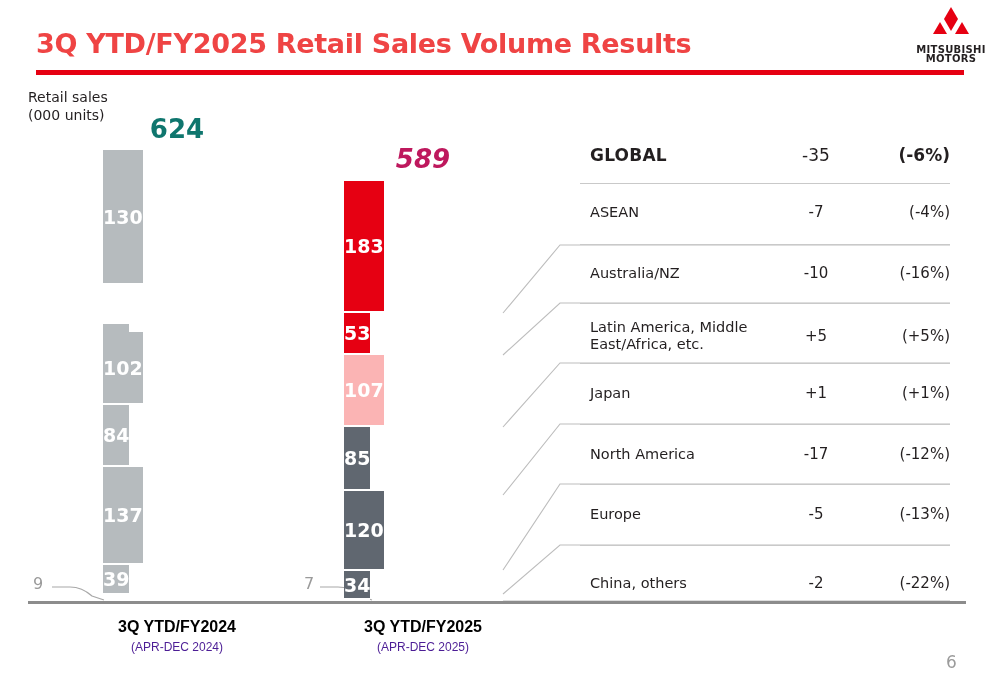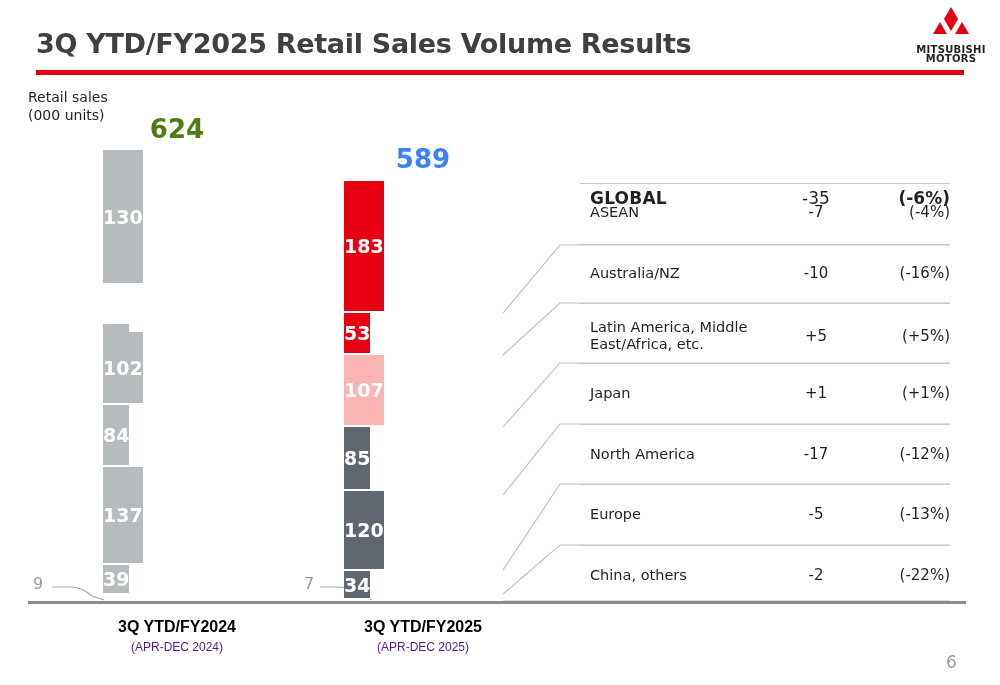--- a/index.html
+++ b/index.html
@@ -21,21 +21,21 @@
     position: absolute;
     left: 0; top: 0;
     width: 1000px; height: 80px;
   }
   #title-main {
     position: absolute;
     left: 36px; top: 28px;
     font-size: 27px;
     font-weight: bold;
     letter-spacing: -0.3px;
-    color: #404040;
+    color: #ef4444;
     white-space: nowrap;
   }
   #title-sub {
     position: absolute;
     left: 620px; top: 34px;
     font-size: 21px;
     font-weight: normal;
     color: #000000;
     white-space: nowrap;
   }
@@ -230,59 +230,59 @@
     <path d="M 503 313 L 560 245 L 950 245" fill="none" stroke="#bdbdbd" stroke-width="1.1"></path>
     <path d="M 503 355 L 560 303 L 950 303" fill="none" stroke="#bdbdbd" stroke-width="1.1"></path>
     <path d="M 503 427 L 560 363 L 950 363" fill="none" stroke="#bdbdbd" stroke-width="1.1"></path>
     <path d="M 503 495 L 560 424 L 950 424" fill="none" stroke="#bdbdbd" stroke-width="1.1"></path>
     <path d="M 503 570 L 560 484 L 950 484" fill="none" stroke="#bdbdbd" stroke-width="1.1"></path>
     <path d="M 503 594 L 560 545 L 950 545" fill="none" stroke="#bdbdbd" stroke-width="1.1"></path>
     <path d="M 503 601 L 560 601 L 950 601" fill="none" stroke="#bdbdbd" stroke-width="1.1"></path>
   </svg>
 
   <div class="bar-col" id="bar-left" style="left:103px; top:150px; width:148px;">
-    <div class="bar-total" style="top:-36px; color:#4d7c0f;">624</div>
+    <div class="bar-total" style="top:-36px; color:#0f766e;">624</div>
 
     <div class="bar-seg" style="top:0px;   height:135px; background:#b6bbbe;">130</div>
     <div class="bar-seg" style="top:135px; height:47px;  background:#b6bbbe;margin-top:39px;">63</div>
     <div class="bar-seg" style="top:182px; height:73px;  background:#b6bbbe;">102</div>
     <div class="bar-seg" style="top:255px; height:62px;  background:#b6bbbe;">84</div>
     <div class="bar-seg" style="top:317px; height:98px;  background:#b6bbbe;">137</div>
     <div class="bar-seg" style="top:415px; height:30px;  background:#b6bbbe;">39</div>
     <div class="bar-seg thin" style="top:445px; height:6px; background:#9ba0a3;"></div>
 
     <div class="callout-label" style="left:-70px; top:424px;">9</div>
 
     <div class="bar-xlabel" style="left:-56px; top:468px;">3Q YTD/FY2024</div>
     <div class="bar-xsub" style="left:-56px; top:490px;">(APR-DEC 2024)</div>
   </div>
 
   <div class="bar-col" id="bar-right" style="left:344px; top:181px; width:158px;">
-    <div class="bar-total" style="top:-37px; color:#3b82f6;">589</div>
+    <div class="bar-total" style="top:-37px; color:#be185d;font-style:italic;">589</div>
 
     <div class="bar-seg" style="top:0px;   height:132px; background:#e60012;">183</div>
     <div class="bar-seg" style="top:132px; height:42px;  background:#e60012;">53</div>
     <div class="bar-seg" style="top:174px; height:72px;  background:#fbb4b4;">107</div>
     <div class="bar-seg" style="top:246px; height:64px;  background:#606770;">85</div>
     <div class="bar-seg" style="top:310px; height:80px;  background:#606770;">120</div>
     <div class="bar-seg" style="top:390px; height:29px;  background:#606770;">34</div>
     <div class="bar-seg thin" style="top:419px; height:6px; background:#4d535b;"></div>
 
     <div class="callout-label" style="left:-40px; top:393px;">7</div>
 
     <div class="bar-xlabel" style="left:-51px; top:437px;">3Q YTD/FY2025</div>
     <div class="bar-xsub" style="left:-51px; top:459px;">(APR-DEC 2025)</div>
   </div>
 
   <div id="baseline"></div>
 </div>
 
 <div id="table">
 
-  <div class="trow header" style="top:0px; height:34px;margin-top:43px;">
+  <div class="trow header" style="top:0px; height:34px;">
     <div class="tname">GLOBAL</div>
     <div class="tvol">-35</div>
     <div class="tpct">(-6%)</div>
   </div>
   <div class="tdiv" style="top:45px;"></div>
 
   <div class="trow" style="top:57px; height:34px;">
     <div class="tname">ASEAN</div>
     <div class="tvol">-7</div>
     <div class="tpct">(-4%)</div>
@@ -317,20 +317,20 @@
   </div>
   <div class="tdiv" style="top:346px;"></div>
 
   <div class="trow" style="top:359px; height:34px;">
     <div class="tname">Europe</div>
     <div class="tvol">-5</div>
     <div class="tpct">(-13%)</div>
   </div>
   <div class="tdiv" style="top:407px;"></div>
 
-  <div class="trow" style="top:420px; height:34px;">
+  <div class="trow" style="top:420px; height:34px;align-items:flex-end;">
     <div class="tname">China, others</div>
     <div class="tvol">-2</div>
     <div class="tpct">(-22%)</div>
   </div>
 </div>
 
 <div id="pageno">6</div>
 
 </body></html>

